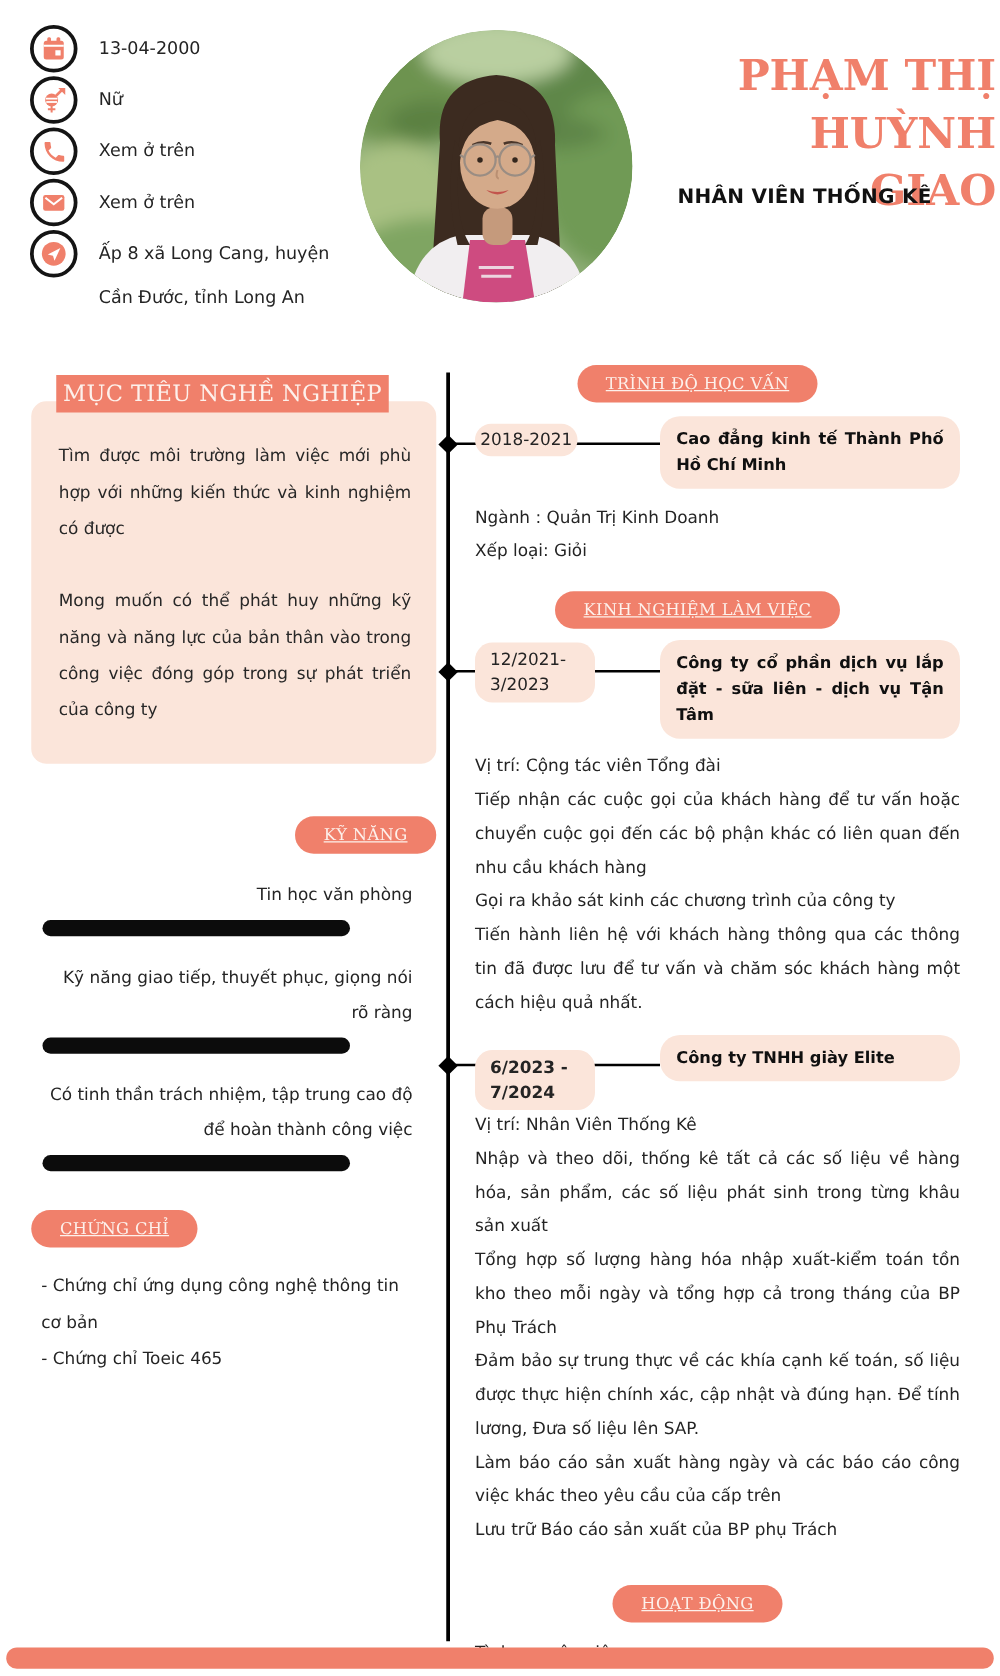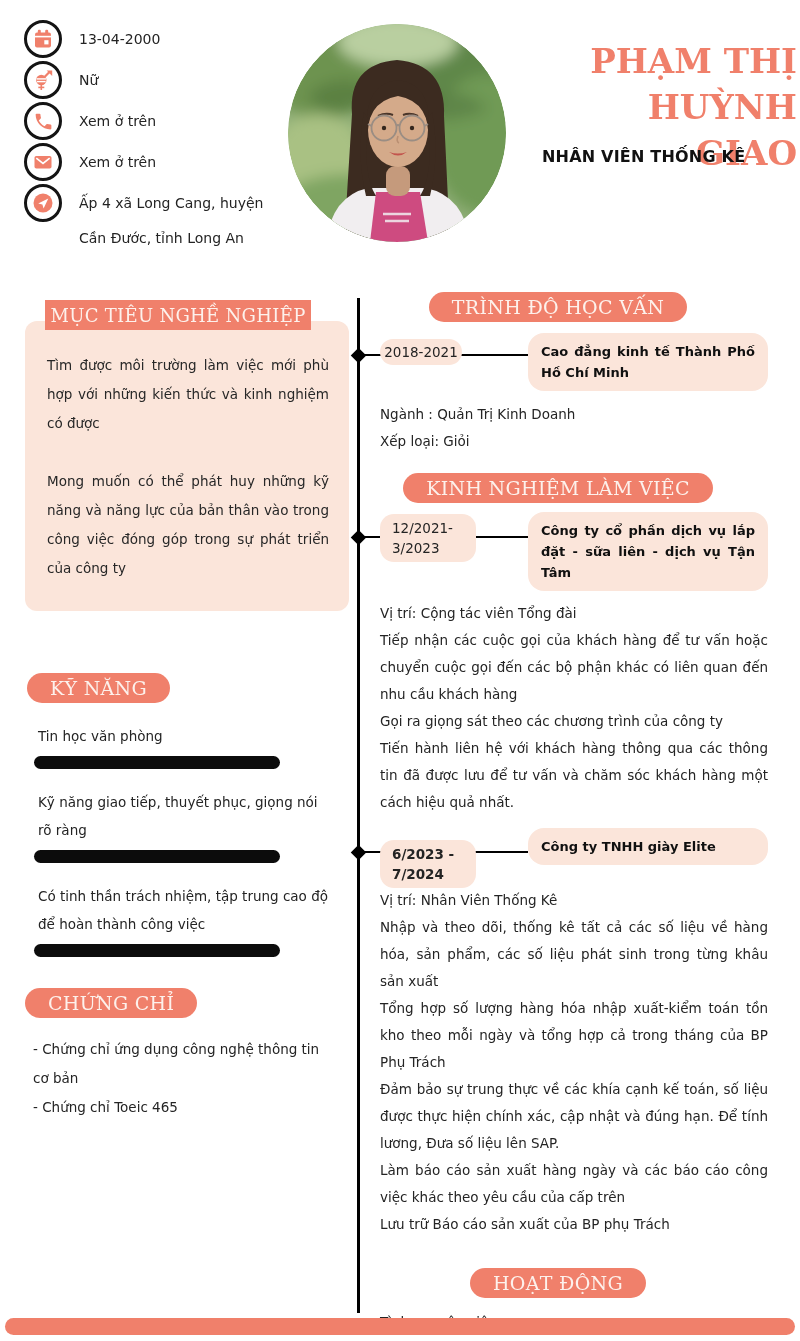--- a/index.html
+++ b/index.html
@@ -31,40 +31,40 @@
     position:absolute; left:541px; top:38px; width:256px;
     font-family:"DejaVu Serif","Liberation Serif",serif;
     font-weight:700; font-size:34px; line-height:46px; color:#f0806b;text-align:right;
   }
   .role { position:absolute; left:542px; top:147px; font-size:16px; font-weight:700; color:#111; letter-spacing:0.2px; }
 
   
   .pill {
     display:inline-block; background:#f0806b; color:#fdf1ec;
     font-family:"DejaVu Serif","Liberation Serif",serif;
-    font-size:19px; height:30px; line-height:31px; border-radius:16px; padding:0 23px;
-    letter-spacing:0.3px; white-space:nowrap;
+    font-size:13px; height:30px; line-height:31px; border-radius:16px; padding:0 23px;
+    letter-spacing:0.3px; white-space:nowrap;text-decoration:underline;
   }
 
   
   .left-col { position:absolute; left:25px; top:300px; width:324px; }
   .obj-head {
     position:relative; z-index:2; margin-left:20px; width:266px; height:30px;
     background:#f0806b; color:#fdf1ec; text-align:center;
     font-family:"DejaVu Serif","Liberation Serif",serif; font-size:18px; line-height:31px;
     letter-spacing:0.3px; white-space:nowrap;
   }
   .obj-box {
     margin-top:-9px; background:#fbe5da; border-radius:12px;
     padding:30px 20px 28px 22px;
     font-size:13.5px; line-height:29px; text-align:justify; color:#272727;
   }
   .obj-box p + p { margin-top:29px; }
 
-  .skills { margin-top:62px; }
+  .skills { margin-top:42px;text-align:right; }
   .skills .pill { margin-left:2px; }
   .skill-item { margin-top:19px; }
   .skill-label { margin-left:13px; width:292px; font-size:13.5px; line-height:28px; color:#242424; }
   .skill-bar-track { margin-left:9px; margin-top:6px; width:246px; }
   .skill-bar { height:13px; background:#0c0c0c; border-radius:7px; }
 
   .certs { margin-top:31px; }
   .cert-lines { margin-top:17px; margin-left:8px; width:302px; font-size:13.5px; line-height:29px; color:#242424; }
 
   
@@ -170,21 +170,21 @@
       </span>
       <span class="c-text">Xem ở trên</span>
     </div>
     <div class="c-row addr">
       <span class="c-icon">
         <svg width="22" height="22" viewBox="0 0 22 22">
           <circle cx="11" cy="11" r="9.5" fill="#f0806b"></circle>
           <path d="M6.2 11.6 L16.3 6.4 L11.6 16.6 L10.4 12.6 Z" fill="#ffffff"></path>
         </svg>
       </span>
-      <span class="c-text">Ấp 4 xã Long Cang, huyện Cần Đước, tỉnh Long An</span>
+      <span class="c-text">Ấp 8 xã Long Cang, huyện Cần Đước, tỉnh Long An</span>
     </div>
   </div>
 
   <div class="avatar">
     <svg width="218" height="218" viewBox="0 0 218 218">
       <defs>
         <clipPath id="pc">
             <circle cx="109" cy="109" r="109"></circle>
           </clipPath>
         <filter id="blur1" x="-30%" y="-30%" width="160%" height="160%">
@@ -308,21 +308,21 @@
     <div class="tl-row job1-row">
       <span class="tl-diamond"></span>
       <span class="tl-hline"></span>
       <span class="tl-date">12/2021- 3/2023</span>
       <div class="tl-company">Công ty cổ phần dịch vụ lắp đặt - sữa liên - dịch vụ Tận Tâm</div>
     </div>
 
     <div class="rc-text justify job-body">
       <p>Vị trí: Cộng tác viên Tổng đài</p>
       <p>Tiếp nhận các cuộc gọi của khách hàng để tư vấn hoặc chuyển cuộc gọi đến các bộ phận khác có liên quan đến nhu cầu khách hàng</p>
-      <p>Gọi ra giọng sát theo các chương trình của công ty</p>
+      <p>Gọi ra khảo sát kinh các chương trình của công ty</p>
       <p>Tiến hành liên hệ với khách hàng thông qua các thông tin đã được lưu để tư vấn và chăm sóc khách hàng một cách hiệu quả nhất.</p>
     </div>
 
     <div class="tl-row job2-row">
       <span class="tl-diamond"></span>
       <span class="tl-hline"></span>
       <span class="tl-date">6/2023 - 7/2024</span>
       <div class="tl-company">Công ty TNHH giày Elite</div>
     </div>
 

